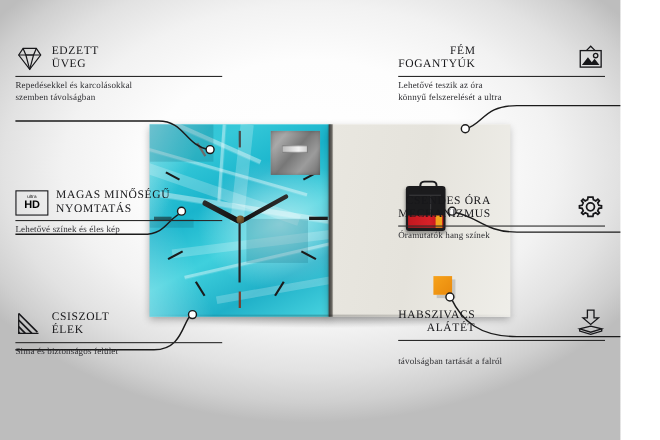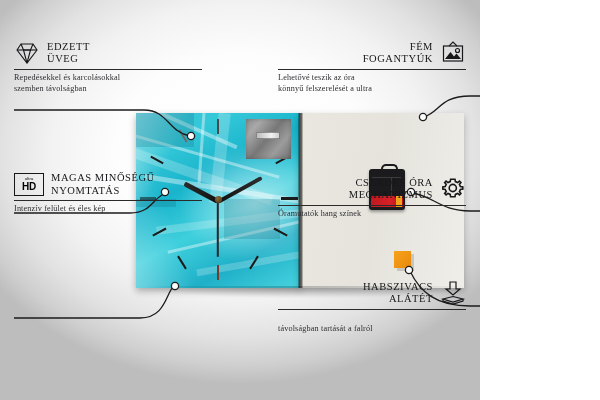--- a/index.html
+++ b/index.html
@@ -1,18 +1,18 @@
 <!DOCTYPE html>
 <html><head>
 <meta charset="utf-8">
 <style>
   html,body{margin:0;padding:0;}
   body{width:600px;height:400px;overflow:hidden;
        font-family:"Liberation Serif",serif;}
-  #stage{position:relative;width:480px;height:400px;
+  #stage{position:relative;width:564px;height:400px;
          background:
            radial-gradient(ellipse 62% 58% at 50% 38%,#ffffff 0%,#fdfdfd 42%,#f2f2f2 64%,#e2e2e2 80%,#cfcfcf 92%,#bdbdbd 100%);
          overflow:hidden;}
 
   
   #product{position:absolute;left:136px;top:113px;width:328px;height:175px;}
   .panel{position:absolute;top:0;height:175px;}
 
   #face{left:0;width:165px;
         background:
@@ -64,21 +64,21 @@
        background:linear-gradient(90deg,#111,#2f2f2f);border-radius:2px;}
   #sch{left:82px;top:88px;width:55px;height:1.6px;background:#262628;}
   #cap{position:absolute;left:79px;top:83px;width:7px;height:7px;border-radius:50%;
        background:radial-gradient(circle at 35% 30%,#8a6a3a,#4a3418);}
   #shadow{position:absolute;left:136px;top:286px;width:334px;height:12px;
        background:radial-gradient(ellipse at 50% 0%,rgba(0,0,0,.22),rgba(0,0,0,0) 72%);}
 
   
   .co{position:absolute;width:188px;}
   .co .hd{display:flex;align-items:center;gap:7px;}
-  .co.r .hd{justify-content:flex-end;}
+  .co.r .hd{justify-content:space-between;}
   .co .ttl{font-size:10.5px;letter-spacing:.55px;color:#17171a;
         line-height:12.5px;text-transform:uppercase;font-weight:400;}
   .co.r .ttl{text-align:right;}
   .co .rule{height:1px;background:#2a2a2a;margin:3px 0 3px;}
   .co .sub{font-size:8.2px;color:#2e2e32;line-height:10.5px;letter-spacing:.15px;}
   .co.r .sub{}
   .ico{width:26px;height:26px;flex:0 0 26px;}
   .ico svg{display:block;width:26px;height:26px;}
   .hdbox{flex:0 0 28px;width:28px;height:21px;border:1.4px solid #17171a;
         display:flex;flex-direction:column;align-items:center;justify-content:center;
@@ -201,23 +201,41 @@
     <div class="hd">
       <span class="hdbox">
         <s>ultra</s>
           <b>HD</b>
       </span>
       <span class="ttl">
         <span>MAGAS MINŐSÉGŰ</span><br><span>NYOMTATÁS</span>
       </span>
     </div>
     <div class="rule"></div>
-    <div class="sub">Intenzív felület és éles kép</div>
-  </div>
-
+    <div class="sub">Lehetővé színek és éles kép</div>
+  </div>
+
+  <div class="co" id="co-edge">
+    <div class="hd">
+      <span class="ico">
+        <svg viewBox="0 0 26 26" stroke="#17171a" stroke-width="1.5" fill="none">
+          <path d="M3 3 L20 20"></path>
+            <path d="M3 9 L15 21"></path>
+            <path d="M3 15 L9 21"></path>
+            <path d="M3 20 L4 21"></path>
+          <path d="M3 3 L3 21 L21 21" stroke-width="1.2"></path>
+        </svg>
+      </span>
+      <span class="ttl">
+        <span>CSISZOLT</span><br><span>ÉLEK</span>
+      </span>
+    </div>
+    <div class="rule"></div>
+    <div class="sub">Sima és biztonságos felület</div>
+  </div>
 
   <div class="co r" id="co-handle">
     <div class="hd">
       <span class="ttl">
         <span>FÉM</span><br><span>FOGANTYÚK</span>
       </span>
       <span class="ico">
         <svg viewBox="0 0 26 26" stroke="#17171a" stroke-width="1.2" fill="none">
           <path d="M9 6 L13 2 L17 6" stroke-width="1.1"></path>
           <rect x="3.5" y="6" width="19" height="15"></rect>

